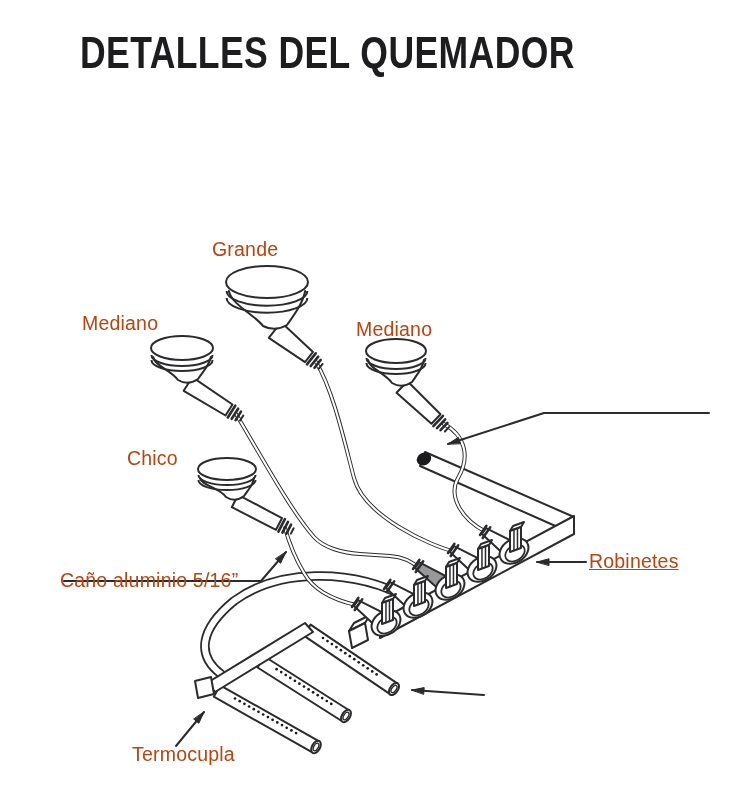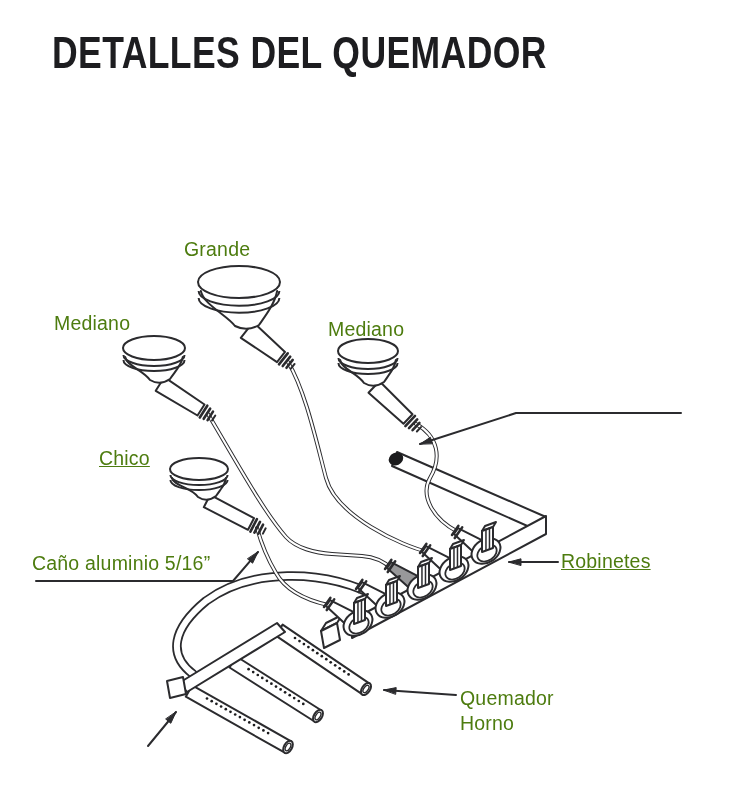--- a/index.html
+++ b/index.html
@@ -1,27 +1,27 @@
 <!DOCTYPE html>
 <html><head>
 <meta charset="utf-8">
 <style>
   html,body{margin:0;padding:0;background:#ffffff;}
   .stage{
     position:relative;width:695px;height:806px;background:#ffffff;
-    font-family:"Liberation Sans", sans-serif;overflow:hidden;
+    font-family:"Liberation Sans", sans-serif;overflow:hidden;margin-left:28px;
   }
   .title{
     position:absolute;left:52px;top:27px;margin:0;
     font-size:45px;font-weight:bold;color:#1d1d20;letter-spacing:.5px;
     transform:scaleX(.79);transform-origin:left top;white-space:nowrap;
   }
   svg.art{position:absolute;left:0;top:0;}
   .lbl{
-    position:absolute;font-size:19.5px;color:#4d7c0f;letter-spacing:.2px;
+    position:absolute;font-size:19.5px;color:#c2410c;letter-spacing:.2px;
     line-height:1.3;white-space:pre-line;
   }
 </style>
 </head>
 <body>
 
 <div class="stage">
   <h1 class="title" style="color: rgb(29, 29, 32);">DETALLES DEL QUEMADOR</h1>
 
   <svg class="art" id="art" width="731" height="806" viewBox="0 0 731 806">
@@ -230,18 +230,17 @@
       </g>
       <g>
         <polyline points="148.0,746.0 176.0,712.0" fill="none" stroke="#2b2b2e" stroke-width="2" stroke-linejoin="round" stroke-linecap="round"></polyline>
         <polygon points="176.0,712.0 170.8,723.3 165.9,719.2" fill="#2b2b2e" stroke="#2b2b2e" stroke-width="1" stroke-linejoin="round" stroke-linecap="round"></polygon>
       </g>
     </svg>
 
   <div class="lbl" style="left: 184px; top: 237px;">Grande</div>
   <div class="lbl" style="left: 54px; top: 311px;">Mediano</div>
   <div class="lbl" style="left: 328px; top: 317px;">Mediano</div>
-  <div class="lbl" style="left: 99px; top: 446px; text-decoration: underline;">Chico</div>
-  <div class="lbl" style="left: 32px; top: 551px;">Caño aluminio 5/16”</div>
+  <div class="lbl" style="left: 99px; top: 446px;">Chico</div>
+  <div class="lbl" style="left: 32px; top: 568px;">Caño aluminio 5/16”</div>
   <div class="lbl" style="left: 561px; top: 549px; text-decoration: underline;">Robinetes</div>
-  <div class="lbl" style="left: 460px; top: 686px;">Quemador
-Horno</div>
+  <div class="lbl" style="left: 104px; top: 742px;">Termocupla</div>
 </div>
 
 </body></html>

